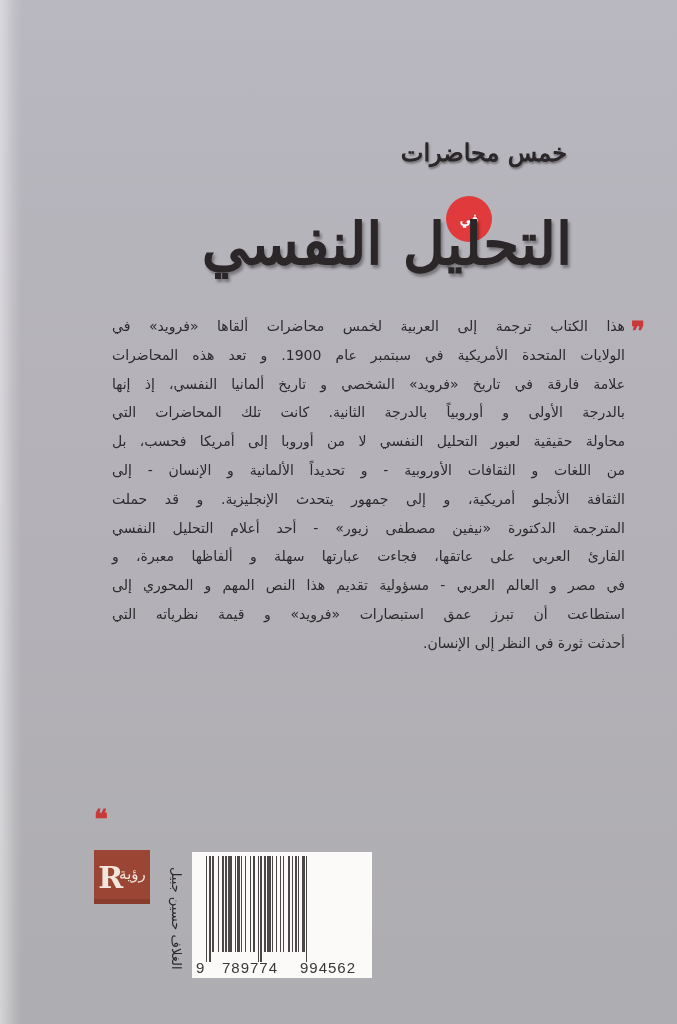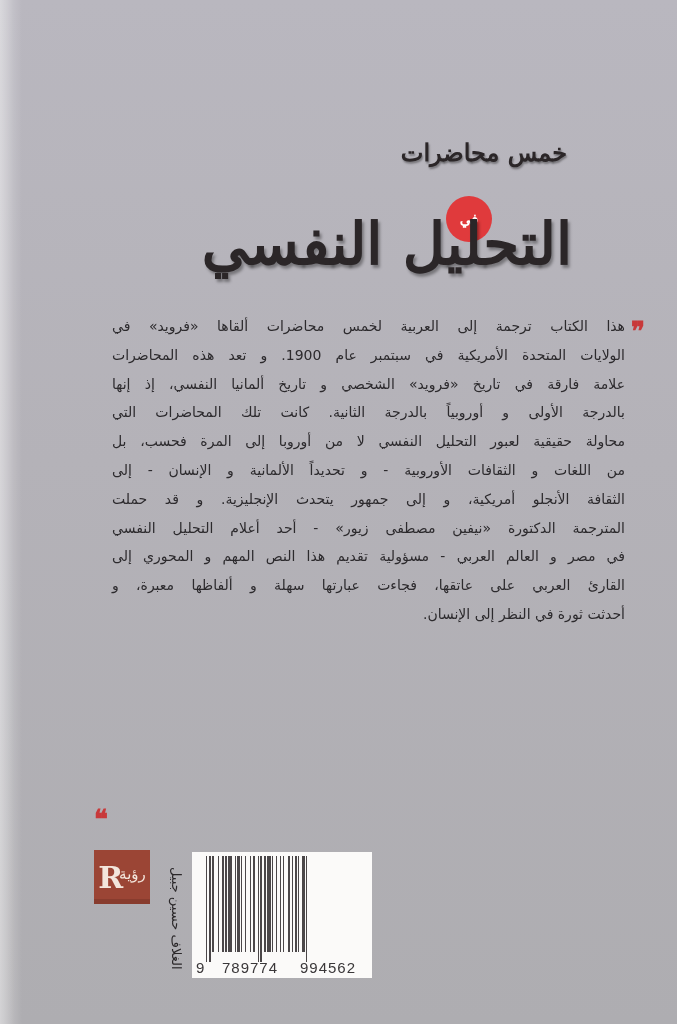--- a/index.html
+++ b/index.html
@@ -209,26 +209,27 @@
     <div class="title-line2">التحليل النفسي</div>
   </div>
 
   <span class="quote-mark quote-open">❞</span>
 
   <div class="blurb">
     <span class="blurb-line">هذا الكتاب ترجمة إلى العربية لخمس محاضرات ألقاها «فرويد» في</span>
     <span class="blurb-line">الولايات المتحدة الأمريكية في سبتمبر عام 1900. و تعد هذه المحاضرات</span>
     <span class="blurb-line">علامة فارقة في تاريخ «فرويد» الشخصي و تاريخ ألمانيا النفسي، إذ إنها</span>
     <span class="blurb-line">بالدرجة الأولى و أوروبياً بالدرجة الثانية. كانت تلك المحاضرات التي</span>
-    <span class="blurb-line">محاولة حقيقية لعبور التحليل النفسي لا من أوروبا إلى المرة فحسب، بل</span>
+    <span class="blurb-line">محاولة حقيقية لعبور التحليل النفسي لا من أوروبا إلى أمريكا فحسب، بل</span>
     <span class="blurb-line">من اللغات و الثقافات الأوروبية - و تحديداً الألمانية و الإنسان - إلى</span>
     <span class="blurb-line">الثقافة الأنجلو أمريكية، و إلى جمهور يتحدث الإنجليزية. و قد حملت</span>
     <span class="blurb-line">المترجمة الدكتورة «نيفين مصطفى زيور» - أحد أعلام التحليل النفسي</span>
+    <span class="blurb-line">القارئ العربي على عاتقها، فجاءت عبارتها سهلة و ألفاظها معبرة، و</span>
     <span class="blurb-line">في مصر و العالم العربي - مسؤولية تقديم هذا النص المهم و المحوري إلى</span>
-    <span class="blurb-line">القارئ العربي على عاتقها، فجاءت عبارتها سهلة و ألفاظها معبرة، و</span>
+    <span class="blurb-line">استطاعت أن تبرز عمق استبصارات «فرويد» و قيمة  نظرياته التي</span>
     <span class="blurb-line last">أحدثت ثورة في النظر إلى الإنسان.</span>
   </div>
 
   <span class="quote-mark quote-close">❝</span>
 
   <div class="logo">
     <span class="logo-letter">R</span>
     <span class="logo-arabic">رؤية</span>
   </div>
 

